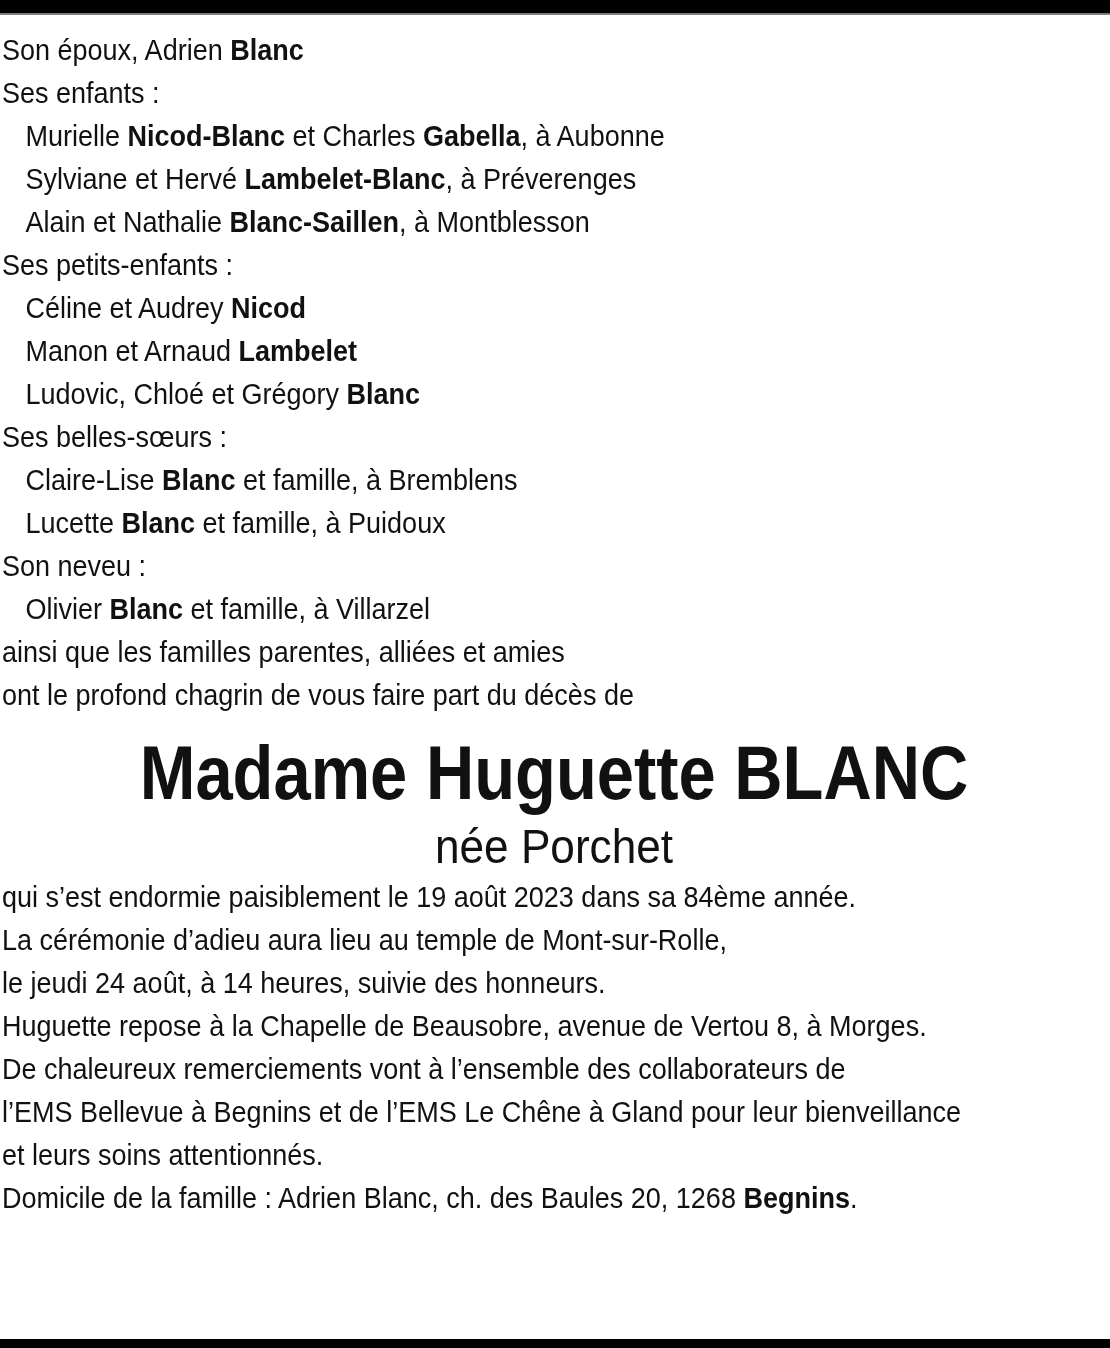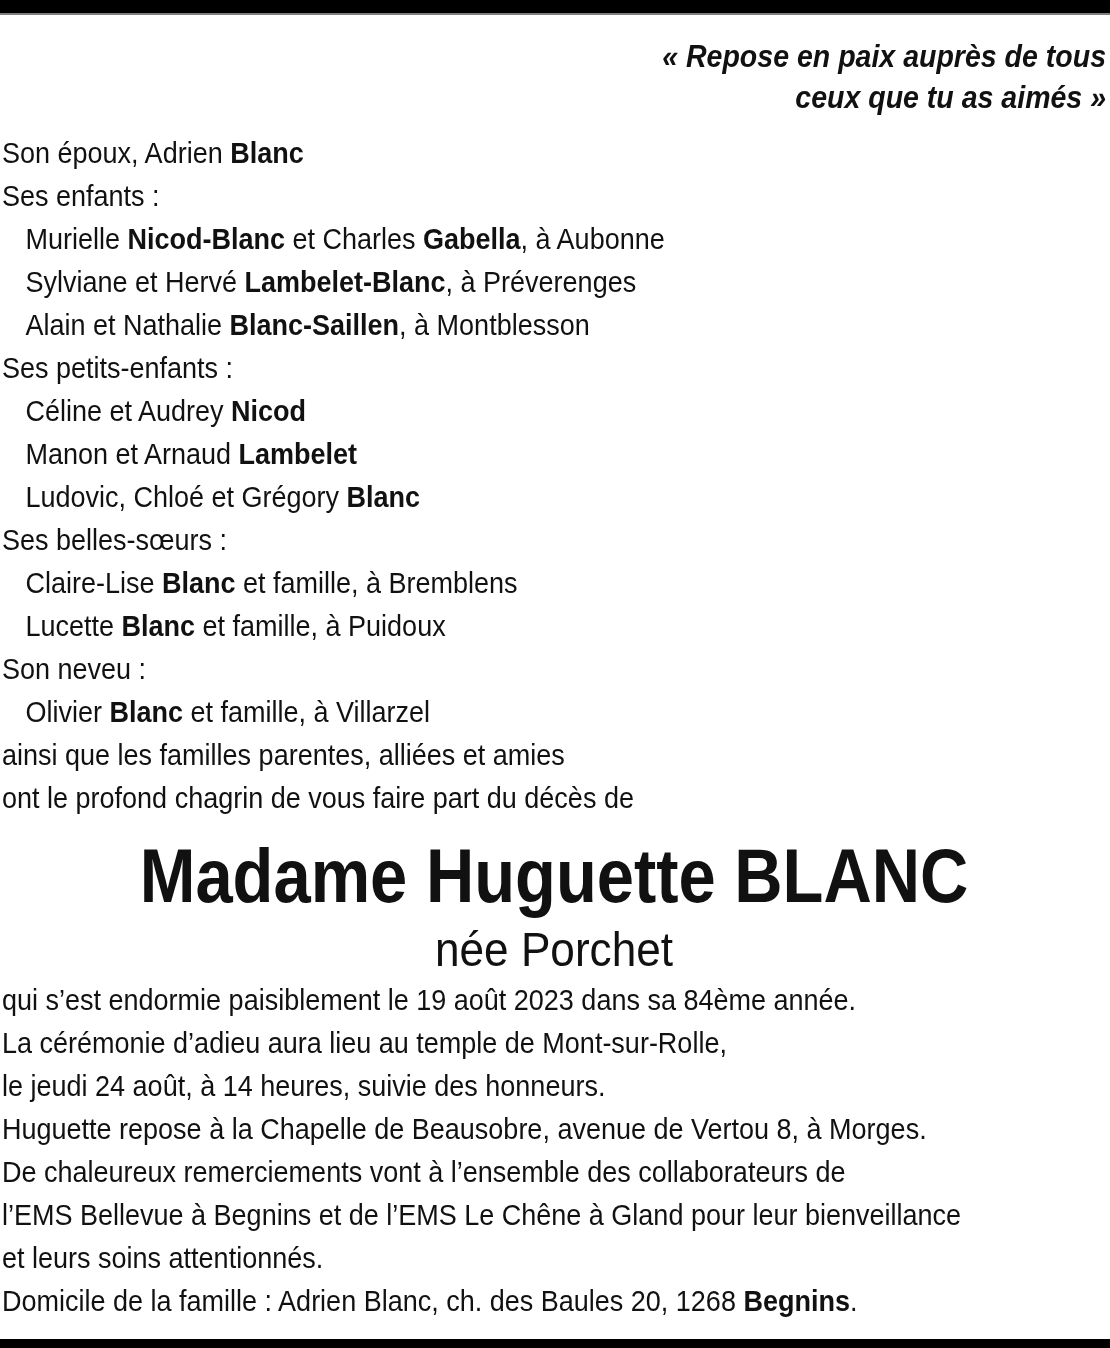--- a/index.html
+++ b/index.html
@@ -46,24 +46,20 @@
   }
 </style>
 </head>
 <body>
 
 <div class="topbar"></div>
 <div class="toprule"></div>
 
 <div class="content">
 
-  <div class="quote">
-    <div class="qline">« Repose en paix auprès de tous</div>
-    <div class="qline">ceux que tu as aimés »</div>
-  </div>
 
   <div class="family" id="family-block">
       <div class="line"><span>Son époux, Adrien </span><span class="b">Blanc</span></div>
       <div class="line"><span>Ses enfants :</span></div>
       <div class="line indent"><span>Murielle </span><span class="b">Nicod-Blanc</span><span> et Charles </span><span class="b">Gabella</span><span>, à Aubonne</span></div>
       <div class="line indent"><span>Sylviane et Hervé </span><span class="b">Lambelet-Blanc</span><span>, à Préverenges</span></div>
       <div class="line indent"><span>Alain et Nathalie </span><span class="b">Blanc-Saillen</span><span>, à Montblesson</span></div>
       <div class="line"><span>Ses petits-enfants :</span></div>
       <div class="line indent"><span>Céline et Audrey </span><span class="b">Nicod</span></div>
       <div class="line indent"><span>Manon et Arnaud </span><span class="b">Lambelet</span></div>

